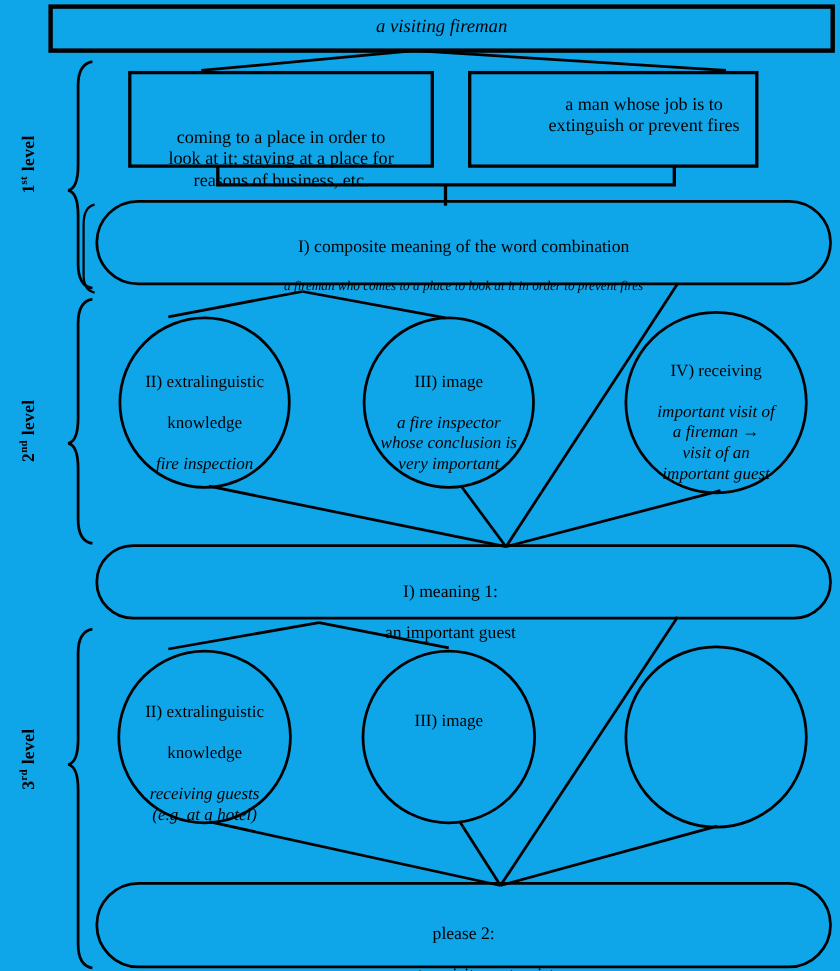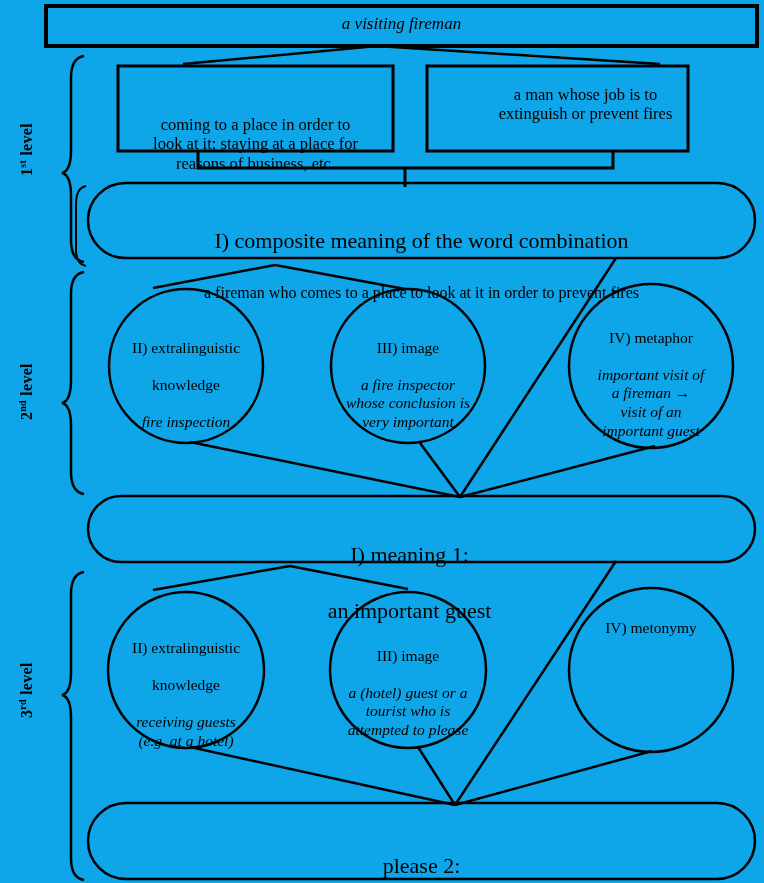--- a/index.html
+++ b/index.html
@@ -32,26 +32,25 @@
     white-space: pre-line;
   }
   .hdr-text {
     font-style: italic;
     font-size: 17px;
   }
   .box-text {
     font-size: 16.5px;
   }
   .node-title {
-    font-size: 22px;
-    margin-top: 12px;
+    font-size: 16px;
   }
   .node-ital {
-    font-size: 16px;
-    margin-top: 12px;
+    font-style: italic;
+    font-size: 12px;
   }
   .circle-text {
     font-size: 15.5px;
     line-height: 1.2;
   }
   .level-label {
     position: absolute;
     font-size: 16px;
     font-weight: bold;
     transform: rotate(-90deg);
@@ -143,48 +142,44 @@
   </div>
 
   <div class="txt circle-text" style="left:332px; top:320px; width:152px;">
     <div>III) image</div>
     <div class="ital">a fire inspector
 whose conclusion is
 very important</div>
   </div>
 
   <div class="txt circle-text" style="left:572px; top:310px; width:158px;">
-    <div>IV) metaphor</div>
+    <div>IV) receiving</div>
     <div class="ital">important visit of
 a fireman →
 visit of an
 important guest</div>
   </div>
 
   <div class="txt" style="left:88px; top:511px; width:643px;">
     <div class="node-title">I) meaning 1:</div>
     <div class="node-title">an important guest</div>
   </div>
 
   <div class="txt circle-text" style="left:108px; top:620px; width:156px;">
     <div>II) extralinguistic</div>
     <div>knowledge</div>
     <div class="ital">receiving guests
 (e.g. at a hotel)</div>
   </div>
 
   <div class="txt circle-text" style="left:328px; top:628px; width:160px;">
     <div>III) image</div>
-    <div class="ital">a (hotel) guest or a
-tourist who is
-attempted to please</div>
   </div>
 
   <div class="txt circle-text" style="left:570px; top:600px; width:162px;">
-    <div>IV) metonymy</div>
   </div>
 
   <div class="txt" style="left:100px; top:822px; width:643px;">
     <div class="node-title">please 2:</div>
     <div class="node-title">a guest, a visitor, a tourist</div>
   </div>
 
   <div class="level-label" style="left:18px; top:176px;">
     <span>1</span><sup>st</sup><span> level</span>
   </div>

